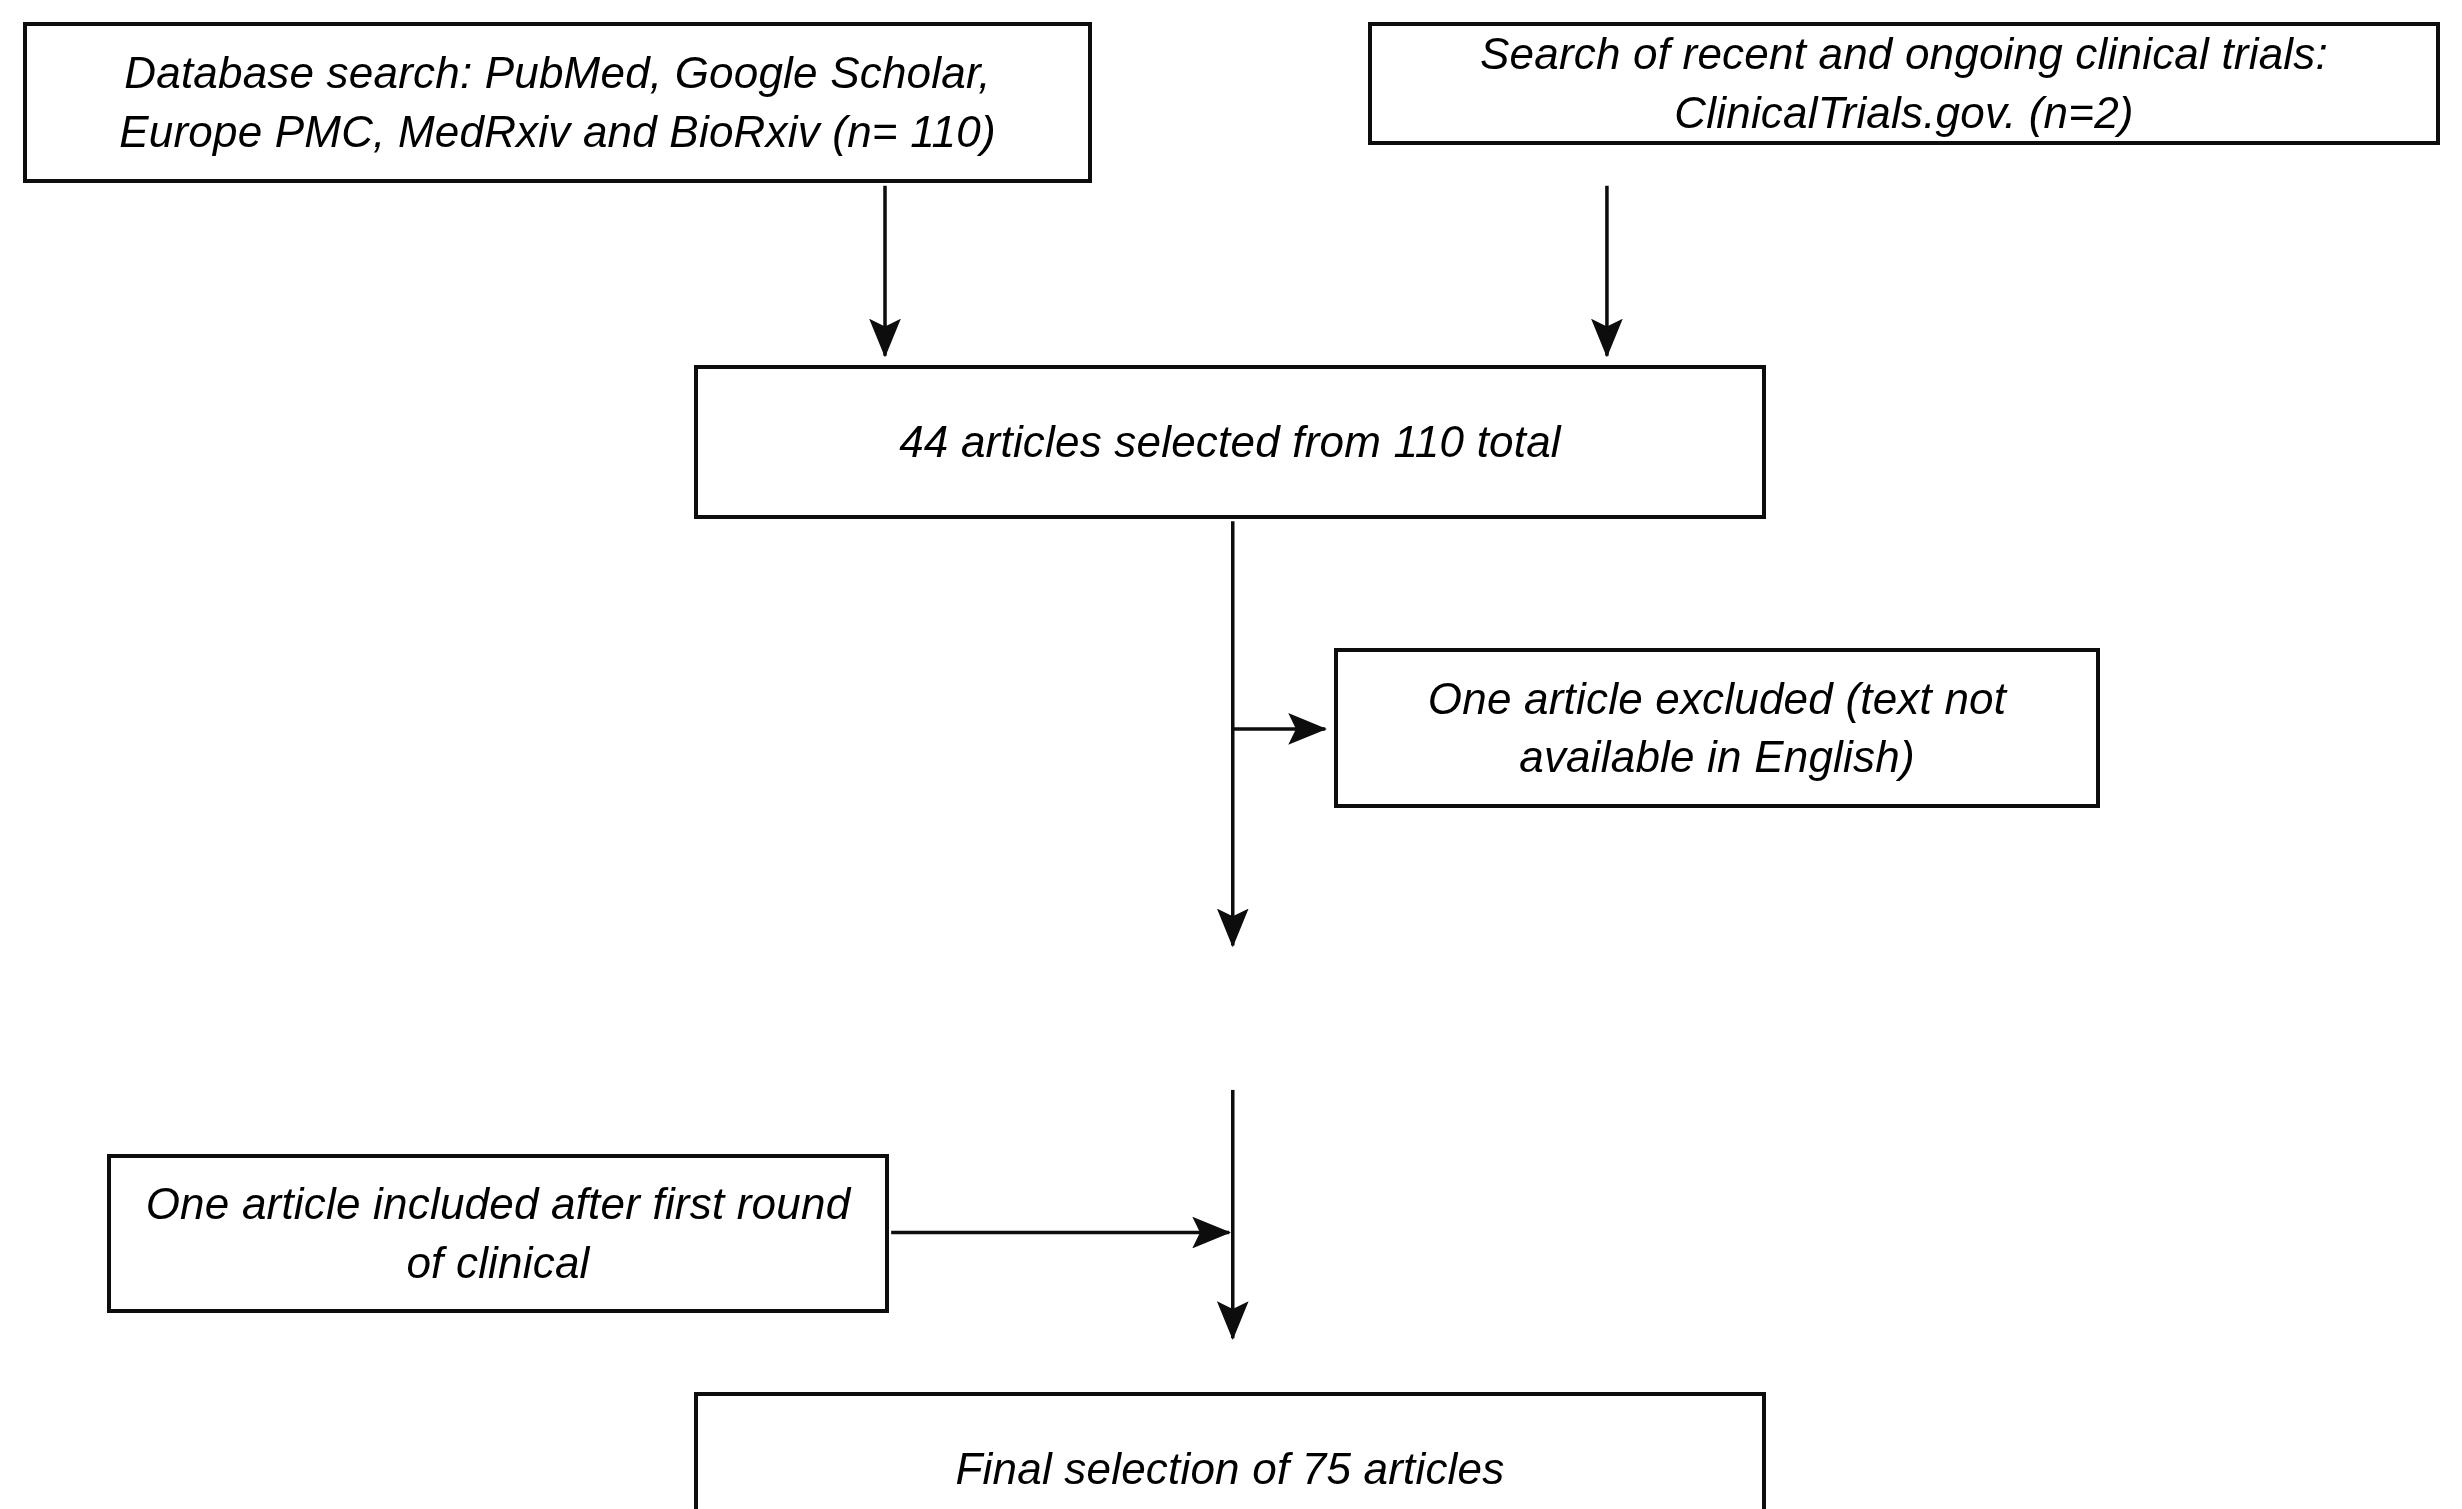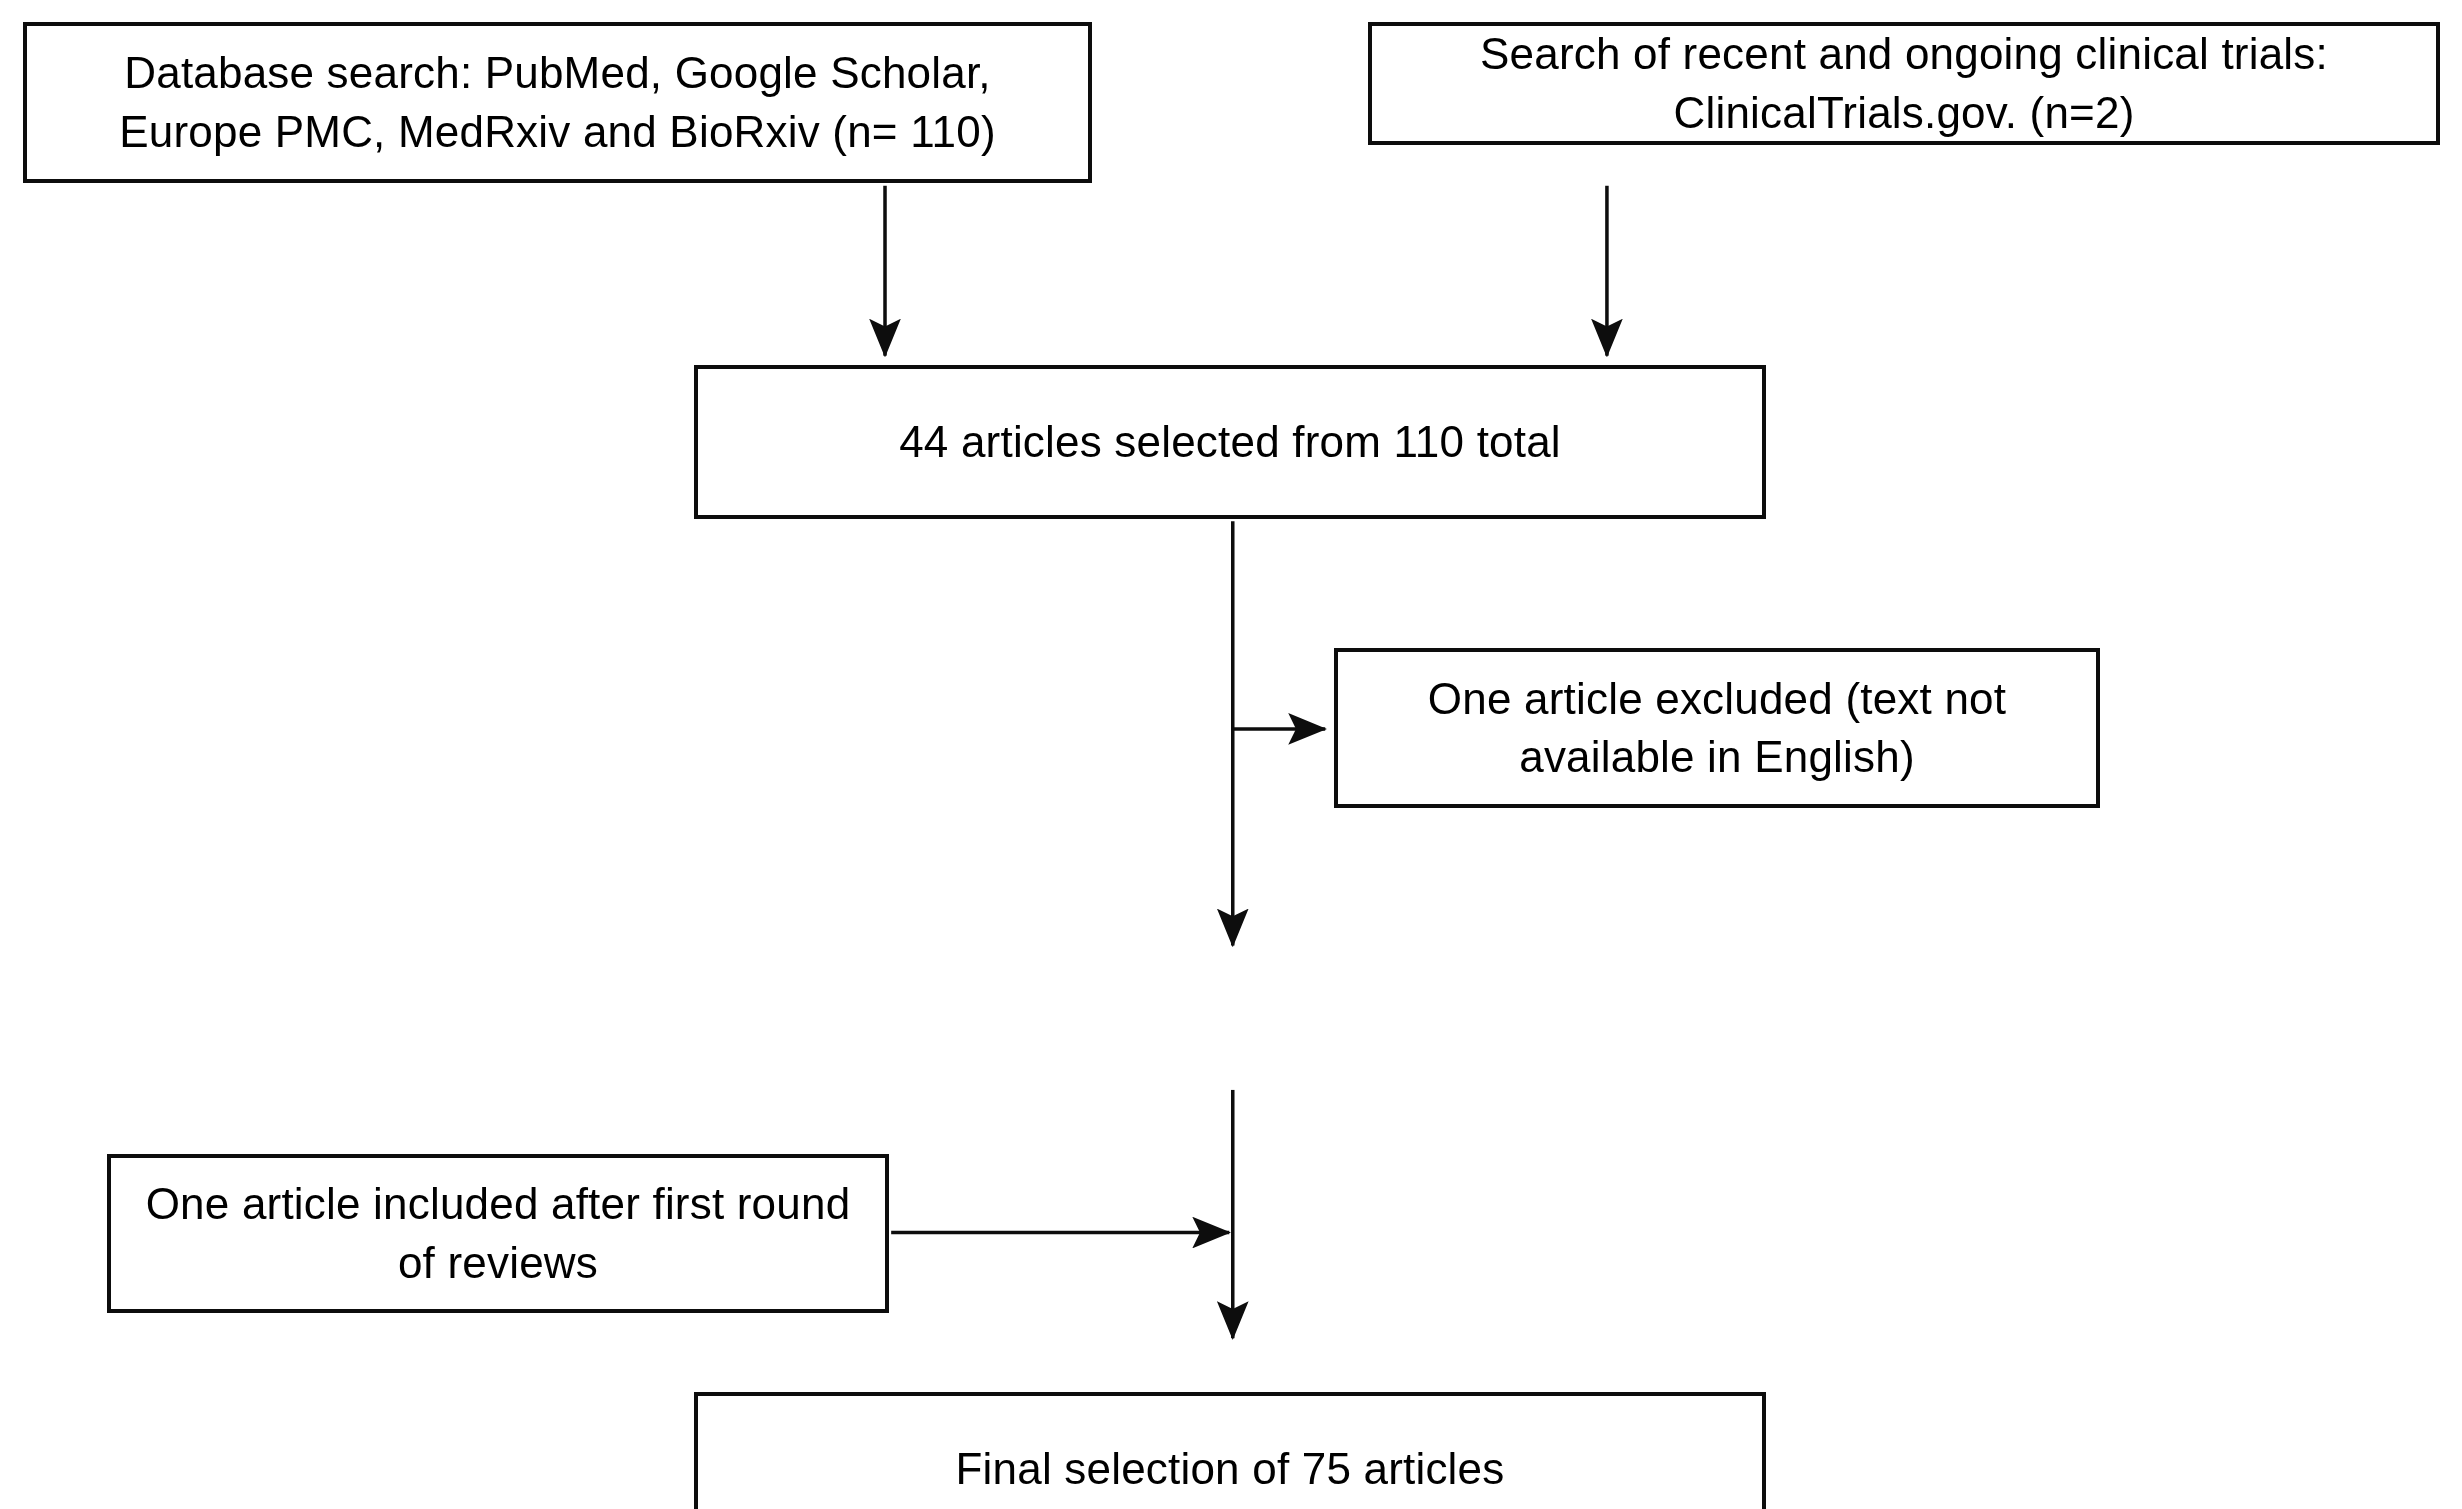--- a/index.html
+++ b/index.html
@@ -11,20 +11,21 @@
   body {
     font-family: "Liberation Sans", sans-serif;
     color: #000000;
   }
   #flow-root {
     position: relative;
     width: 2462px;
     height: 1509px;
     background: #ffffff;
     overflow: hidden;
+    font-style: italic;
   }
   .flow-svg {
     position: absolute;
     left: 0;
     top: 0;
     width: 2462px;
     height: 1509px;
     pointer-events: none;
   }
   .flow-box {
@@ -92,21 +93,21 @@
   <div class="flow-box" id="box-selected-75">
     <span class="box-text">44 articles selected from 110 total</span>
   </div>
 
   <div class="flow-box" id="box-excluded-one">
     <span class="box-text">One article excluded (text not available in English)</span>
   </div>
 
 
   <div class="flow-box" id="box-included-one">
-    <span class="box-text">One article included after first round of reviews</span>
+    <span class="box-text">One article included after first round of clinical</span>
   </div>
 
   <div class="flow-box" id="box-final-75">
     <span class="box-text">Final selection of 75 articles</span>
   </div>
 
 </div>
 
 
 </body></html>

